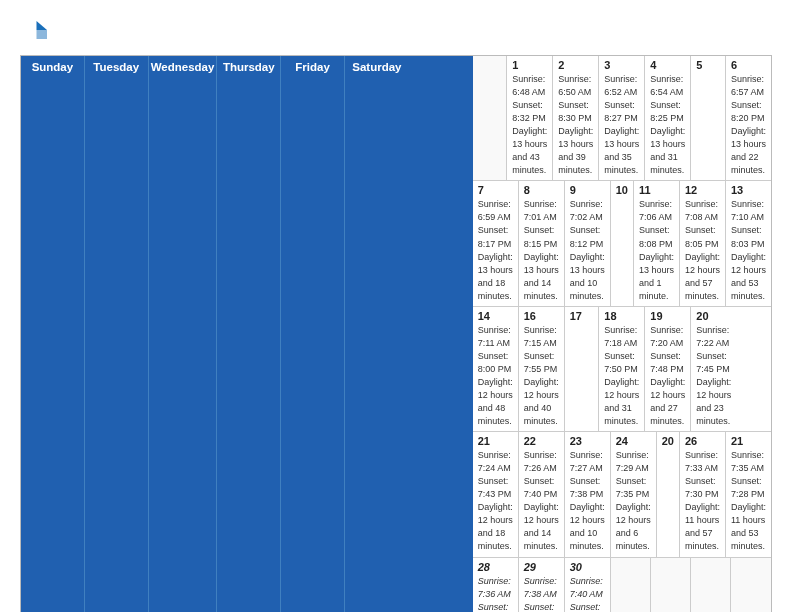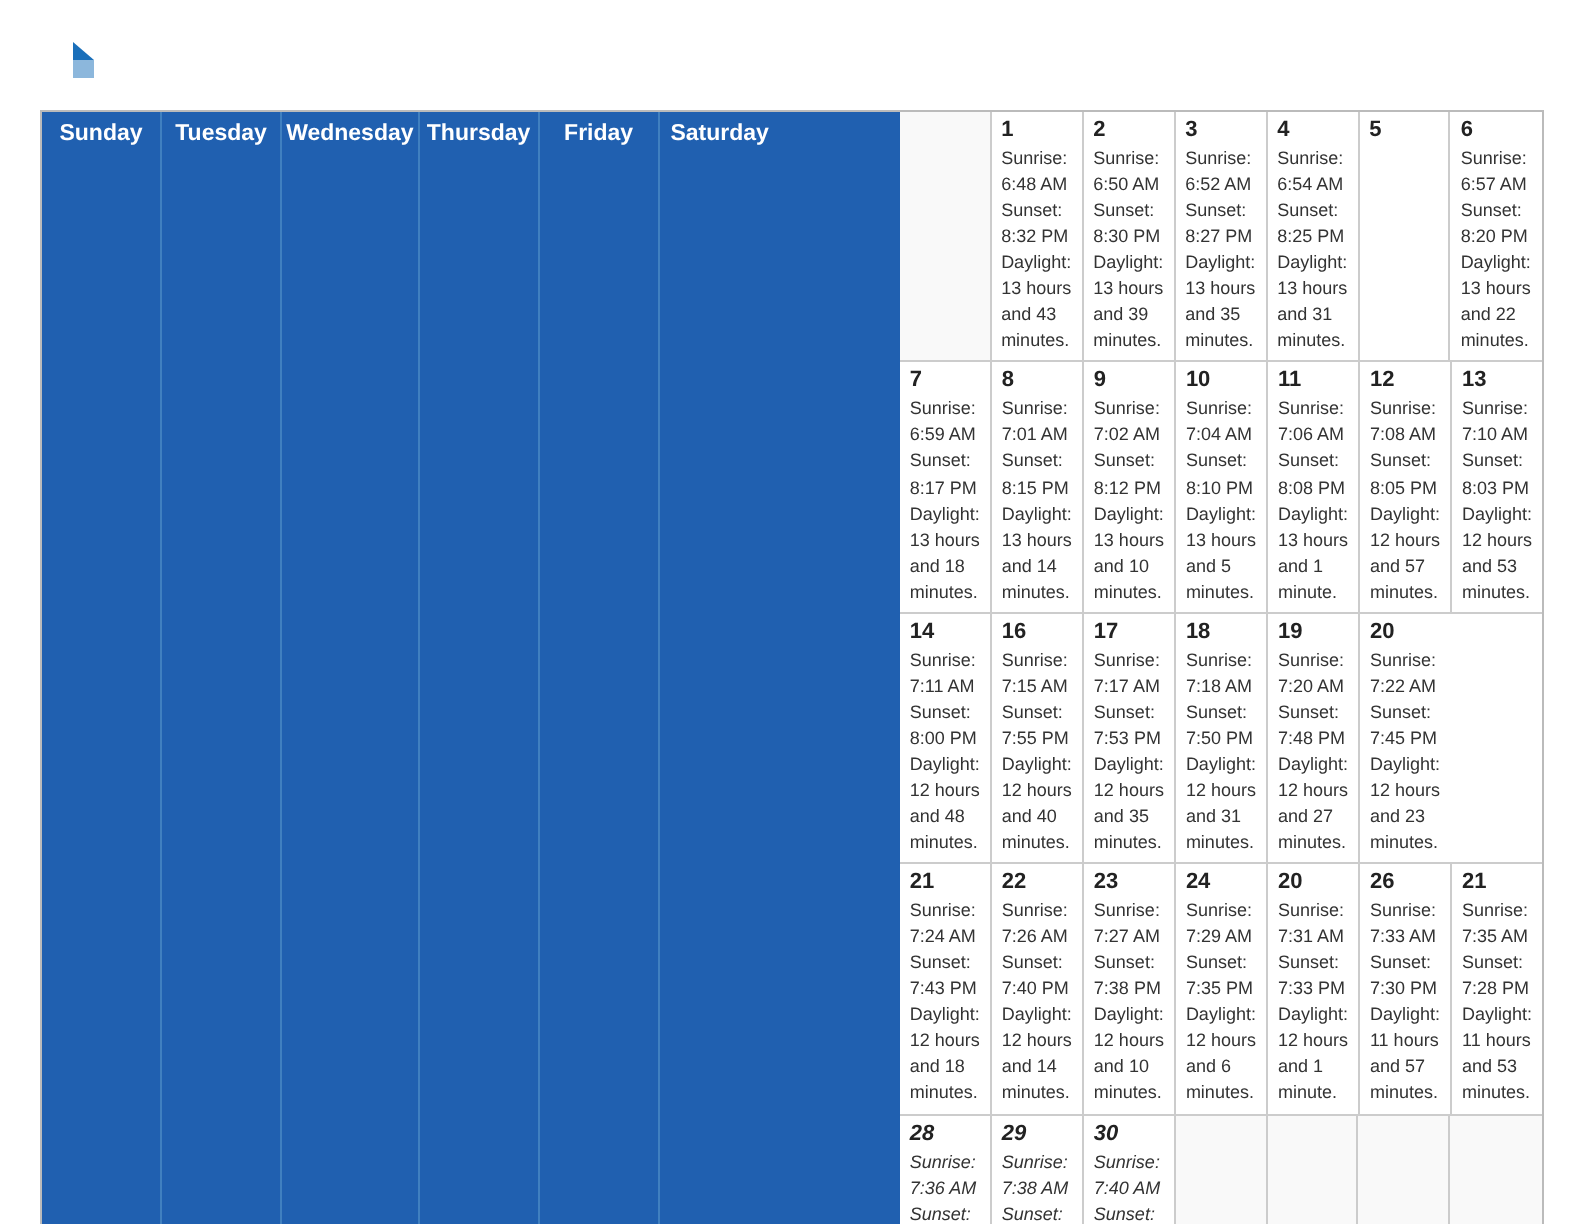--- a/index.html
+++ b/index.html
@@ -180,21 +180,20 @@
           <div class="cal-cell">
             <div class="day-num">8</div>
             <div class="day-info">Sunrise: 7:01 AM<br>Sunset: 8:15 PM<br>Daylight: 13 hours and 14 minutes.</div>
           </div>
           <div class="cal-cell">
             <div class="day-num">9</div>
             <div class="day-info">Sunrise: 7:02 AM<br>Sunset: 8:12 PM<br>Daylight: 13 hours and 10 minutes.</div>
           </div>
           <div class="cal-cell">
             <div class="day-num">10</div>
-            <div class="day-info">Sunrise: 7:04 AM<br>Sunset: 8:10 PM<br>Daylight: 13 hours and 5 minutes.</div>
           </div>
           <div class="cal-cell">
             <div class="day-num">11</div>
             <div class="day-info">Sunrise: 7:06 AM<br>Sunset: 8:08 PM<br>Daylight: 13 hours and 1 minute.</div>
           </div>
           <div class="cal-cell">
             <div class="day-num">12</div>
             <div class="day-info">Sunrise: 7:08 AM<br>Sunset: 8:05 PM<br>Daylight: 12 hours and 57 minutes.</div>
           </div>
           <div class="cal-cell">
@@ -206,21 +205,20 @@
           <div class="cal-cell">
             <div class="day-num">14</div>
             <div class="day-info">Sunrise: 7:11 AM<br>Sunset: 8:00 PM<br>Daylight: 12 hours and 48 minutes.</div>
           </div>
           <div class="cal-cell">
             <div class="day-num">16</div>
             <div class="day-info">Sunrise: 7:15 AM<br>Sunset: 7:55 PM<br>Daylight: 12 hours and 40 minutes.</div>
           </div>
           <div class="cal-cell">
             <div class="day-num">17</div>
-            <div class="day-info">Sunrise: 7:17 AM<br>Sunset: 7:53 PM<br>Daylight: 12 hours and 35 minutes.</div>
           </div>
           <div class="cal-cell">
             <div class="day-num">18</div>
             <div class="day-info">Sunrise: 7:18 AM<br>Sunset: 7:50 PM<br>Daylight: 12 hours and 31 minutes.</div>
           </div>
           <div class="cal-cell">
             <div class="day-num">19</div>
             <div class="day-info">Sunrise: 7:20 AM<br>Sunset: 7:48 PM<br>Daylight: 12 hours and 27 minutes.</div>
           </div>
           <div class="cal-cell">
@@ -240,21 +238,20 @@
           <div class="cal-cell">
             <div class="day-num">23</div>
             <div class="day-info">Sunrise: 7:27 AM<br>Sunset: 7:38 PM<br>Daylight: 12 hours and 10 minutes.</div>
           </div>
           <div class="cal-cell">
             <div class="day-num">24</div>
             <div class="day-info">Sunrise: 7:29 AM<br>Sunset: 7:35 PM<br>Daylight: 12 hours and 6 minutes.</div>
           </div>
           <div class="cal-cell">
             <div class="day-num">20</div>
-            <div class="day-info">Sunrise: 7:31 AM<br>Sunset: 7:33 PM<br>Daylight: 12 hours and 1 minute.</div>
           </div>
           <div class="cal-cell">
             <div class="day-num">26</div>
             <div class="day-info">Sunrise: 7:33 AM<br>Sunset: 7:30 PM<br>Daylight: 11 hours and 57 minutes.</div>
           </div>
           <div class="cal-cell">
             <div class="day-num">21</div>
             <div class="day-info">Sunrise: 7:35 AM<br>Sunset: 7:28 PM<br>Daylight: 11 hours and 53 minutes.</div>
           </div>
         </div>

